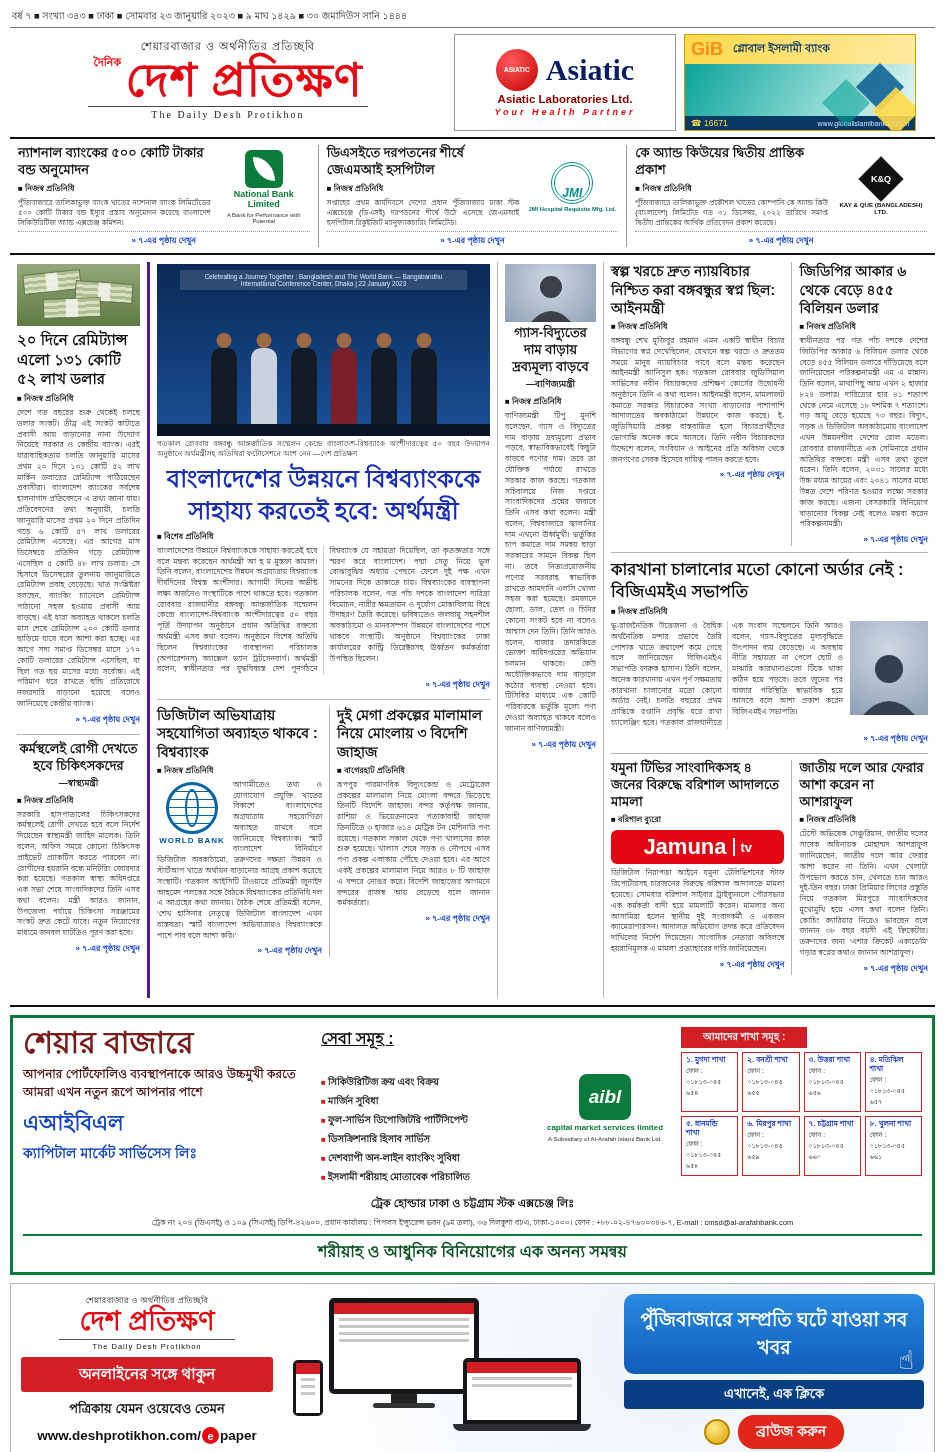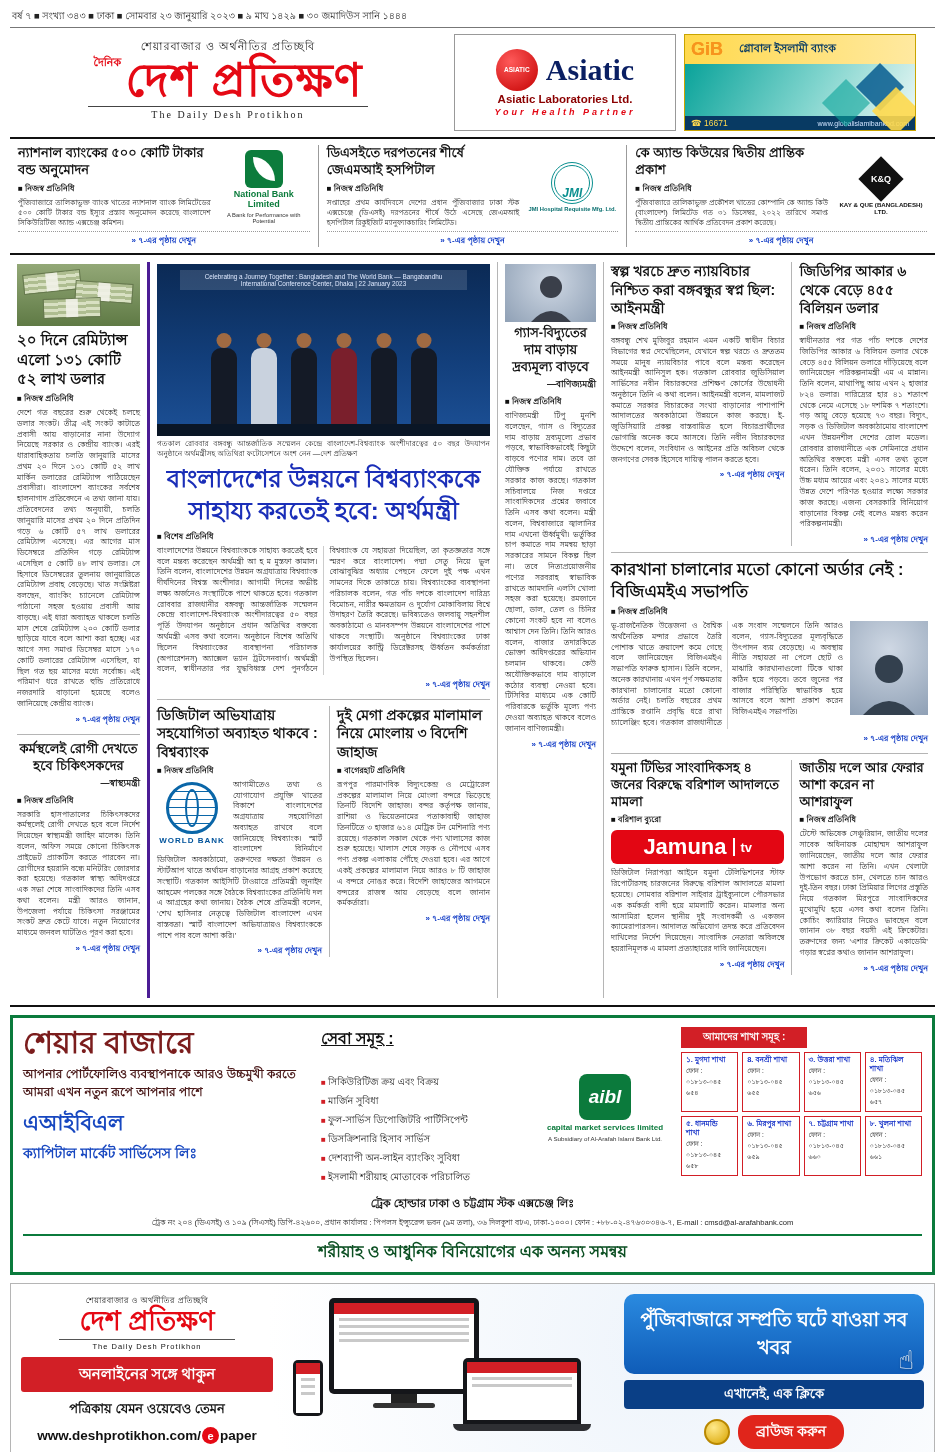--- a/index.html
+++ b/index.html
@@ -15,21 +15,21 @@
 .mast-daily{font-size:11px;color:#e50914;font-weight:bold;vertical-align:top}
 .mast-title{font-size:46px;font-weight:800;color:#e50914;letter-spacing:1px}
 .mast-sub{font-size:10px;letter-spacing:2px;color:#222;border-top:1px solid #444;width:64%;margin:3px auto 0;padding-top:2px;font-family:"Liberation Serif",serif}
 .ad-asiatic{width:222px;border:1px solid #999;padding:6px 8px;display:flex;flex-direction:column;justify-content:center;background:#fff}
 .asi-top{display:flex;align-items:center;gap:8px;justify-content:center}
 .asi-badge{width:42px;height:42px;border-radius:50%;background:radial-gradient(circle at 35% 30%,#ff5a5a,#c40000);color:#fff;font-size:6.5px;font-weight:bold;display:flex;align-items:center;justify-content:center;flex:none}
 .asi-name{font-size:30px;font-weight:800;color:#0a1f63;font-family:"Liberation Serif",serif}
 .asi-company{font-size:11.5px;font-weight:bold;color:#8b0000;text-align:center;margin-top:2px}
 .asi-slogan{font-size:9px;color:#e30613;font-style:italic;letter-spacing:3px;text-align:center;margin-top:2px;font-weight:bold}
 .ad-gib{width:232px;border:1px solid #c9a400;position:relative;overflow:hidden;display:flex;flex-direction:column}
-.gib-top{background:linear-gradient(90deg,#ffd94d,#ffe9a0);padding:4px 6px;display:flex;align-items:center;gap:16px}
+.gib-top{background:linear-gradient(90deg,#ffd94d,#ffe9a0);padding:4px 6px;display:flex;align-items:center;gap:10px}
 .gib-logo{font-size:18px;font-weight:800;color:#f7941d;text-shadow:0 0 0 #f7941d}
 .gib-name{font-size:11px;font-weight:800;color:#083a63}
 .gib-mid{flex:1;background:linear-gradient(120deg,#0aa39a 0%,#7fd4cd 55%,#e8f6f4 100%);position:relative;min-height:52px}
 .hex{position:absolute;width:34px;height:34px;transform:rotate(45deg);opacity:.85}
 .h1{background:#075c8f;right:18px;top:6px}
 .h2x{background:#0aa39a;right:52px;top:22px;opacity:.6}
 .h3x{background:#ffd94d;right:2px;top:30px;opacity:.9}
 .gib-bottom{background:#083a63;color:#ffd94d;font-size:8.5px;display:flex;justify-content:space-between;align-items:center;padding:2px 6px}
 .gib-web{color:#cfe3ff;font-size:7px}
 
@@ -44,21 +44,21 @@
 .nbl-mark::after{content:"";position:absolute;left:8px;top:7px;width:22px;height:24px;background:#fff;border-radius:0 100% 0 100%}
 .nbl-name{font-size:9px;font-weight:800;color:#0c7c3c;line-height:1.1}
 .nbl-tag{font-size:5.8px;color:#333}
 .jmi-circle{width:42px;height:42px;border:4px double #0a8f8f;border-radius:50%;display:flex;align-items:flex-end;justify-content:center;color:#0a8f8f;font-weight:800;font-style:italic;font-size:12px}
 .jmi-sub{font-size:5.8px;color:#0a6f6f;font-weight:bold}
 .kq{width:32px;height:32px;background:#111;transform:rotate(45deg);display:flex;align-items:center;justify-content:center;margin:4px}
 .kq span{transform:rotate(-45deg);color:#fff;font-size:9px;font-weight:800}
 .kq-sub{font-size:6.2px;font-weight:800;color:#111}
 
 .byline{font-size:8px;font-weight:800;margin:3px 0;color:#111}
-.attr{font-size:9px;font-weight:800;text-align:right;margin:1px 0}
+.attr{font-size:9px;font-weight:800;text-align:center;margin:1px 0}
 .body{font-size:7.6px;line-height:1.42;text-align:justify;color:#222}
 .body.sm{font-size:7.2px}
 .more{color:#0a36c4;font-size:8px;font-weight:800;text-align:right;margin-top:3px;cursor:pointer}
 .more.center{text-align:center;border-top:1px dotted #999;padding-top:2px}
 .h13{font-size:13px;font-weight:800;line-height:1.3}
 .h14{font-size:14px;font-weight:800;line-height:1.3}
 .h15{font-size:15px;font-weight:800;line-height:1.3}
 .h16{font-size:16.5px;font-weight:800;line-height:1.3}
 .center{text-align:center}
 
@@ -115,21 +115,21 @@
 .aibl{border:3px solid #0b7a3c;margin-top:8px;padding:8px 10px 6px}
 .aibl-top{display:flex;gap:12px}
 .aibl-left{width:286px}
 .aibl-title{font-size:30px;font-weight:800;color:#7b1d1d;line-height:1.1}
 .aibl-desc{font-size:12px;font-weight:bold;color:#4a1a1a;line-height:1.5;margin:6px 0}
 .aibl-co1{font-size:21px;font-weight:800;color:#1747c0}
 .aibl-co2{font-size:14px;font-weight:800;color:#1747c0}
 .aibl-svc{width:208px}
 .svc-title{font-size:16px;font-weight:700;margin-bottom:22px;text-decoration:underline}
 .svc-list{list-style:none}
-.svc-list li{font-size:9.6px;font-weight:normal;margin:4px 0;color:#222}
+.svc-list li{font-size:9.6px;font-weight:bold;margin:4px 0;color:#222}
 .svc-list li::before{content:"■ ";color:#d21f26;font-size:8px}
 .aibl-logo{width:128px;text-align:center;display:flex;flex-direction:column;align-items:center;justify-content:center;gap:3px}
 .aibl-mark{width:52px;height:46px;background:#0b7a3c;border-radius:8px;color:#fff;font-weight:800;font-style:italic;font-size:19px;display:flex;align-items:center;justify-content:center}
 .aibl-l1{font-size:8px;font-weight:800;color:#0b7a3c;line-height:1.2}
 .aibl-l2{font-size:6.2px;color:#333}
 .aibl-br{flex:1}
 .br-title{background:#d21f26;color:#fff;font-size:10px;font-weight:800;display:inline-block;padding:2px 22px;margin-bottom:4px}
 .br-grid{display:grid;grid-template-columns:repeat(4,1fr);gap:4px}
 .branch{border:1px solid #d21f26;padding:3px 4px;min-height:30px}
 .b-name{font-size:7.4px;font-weight:800;color:#1632c8;line-height:1.2}
@@ -436,21 +436,21 @@
       </div>
 
       <div class="aibl-br">
         <div class="br-title">আমাদের শাখা সমূহ :</div>
         <div class="br-grid">
           <div class="branch">
               <div class="b-name">১. মুগদা শাখা</div>
               <div class="b-phone">ফোন : ০১৮১৩-০৪৫ ৬৫৪</div>
             </div>
           <div class="branch">
-              <div class="b-name">8. বনশ্রী শাখা</div>
+              <div class="b-name">২. বনশ্রী শাখা</div>
               <div class="b-phone">ফোন : ০১৮১৩-০৪৫ ৬৫৫</div>
             </div>
           <div class="branch">
               <div class="b-name">৩. উত্তরা শাখা</div>
               <div class="b-phone">ফোন : ০১৮১৩-০৪৫ ৬৫৬</div>
             </div>
           <div class="branch">
               <div class="b-name">৪. মতিঝিল শাখা</div>
               <div class="b-phone">ফোন : ০১৮১৩-০৪৫ ৬৫৭</div>
             </div>

